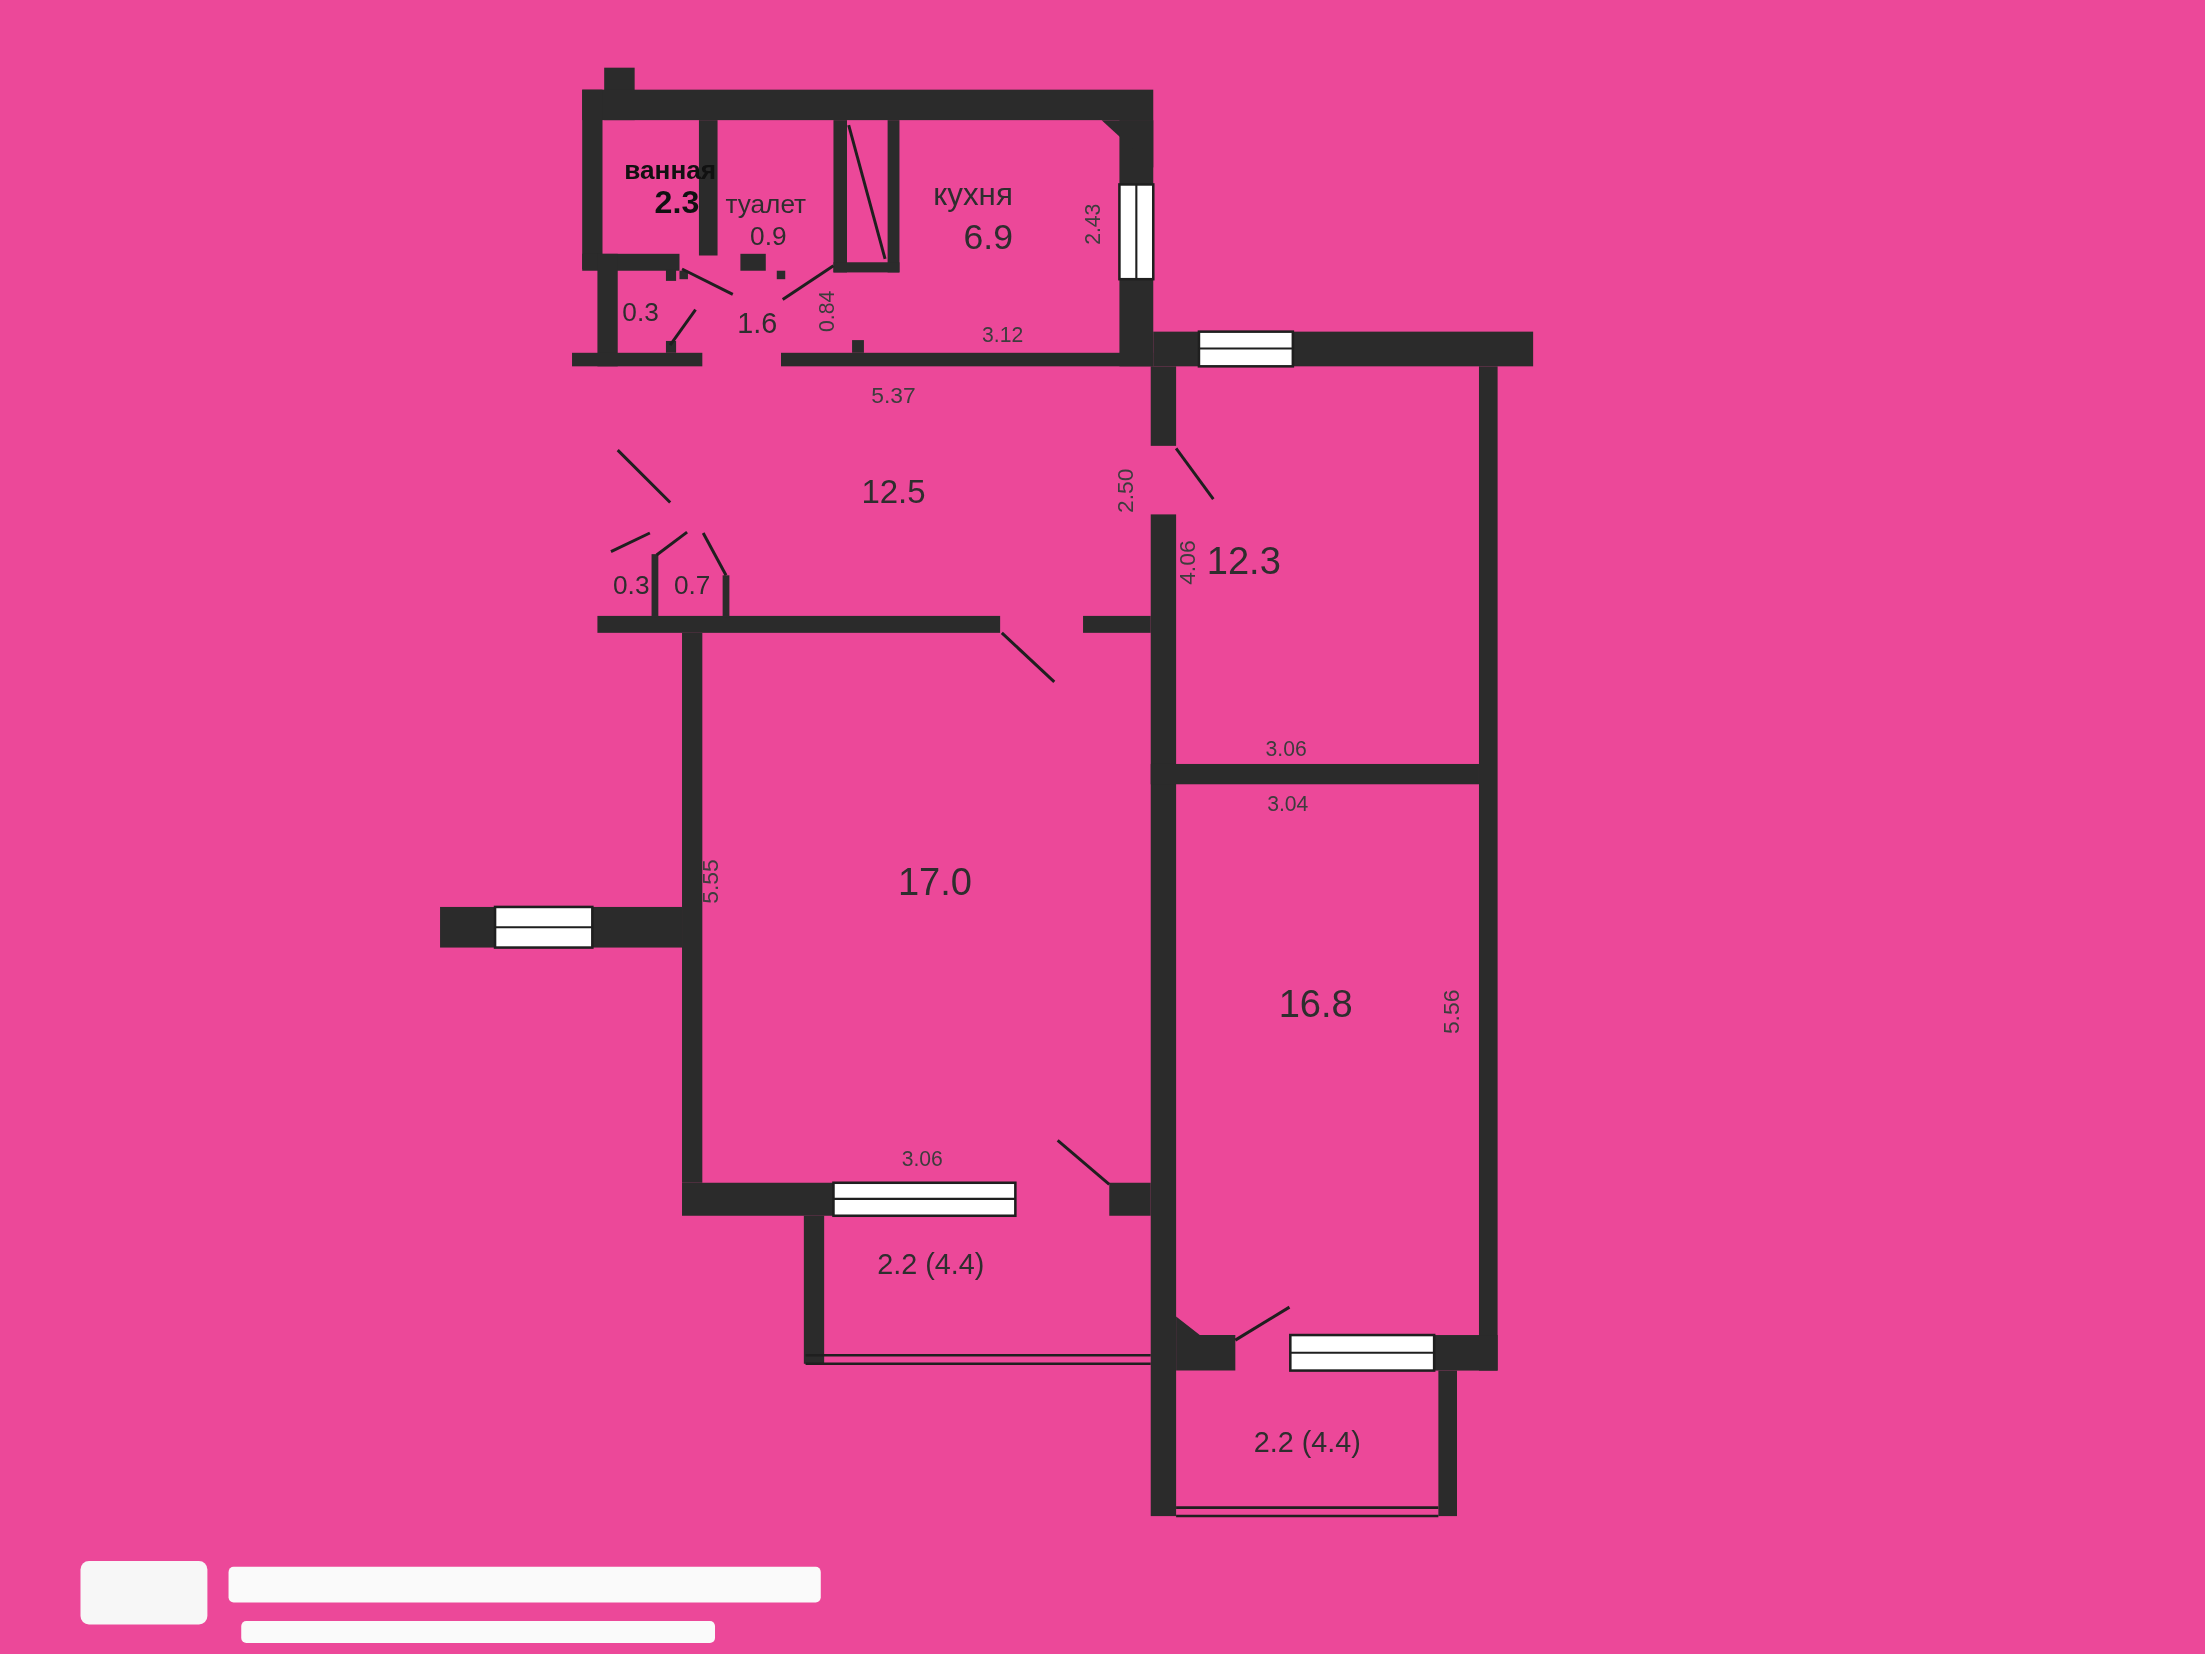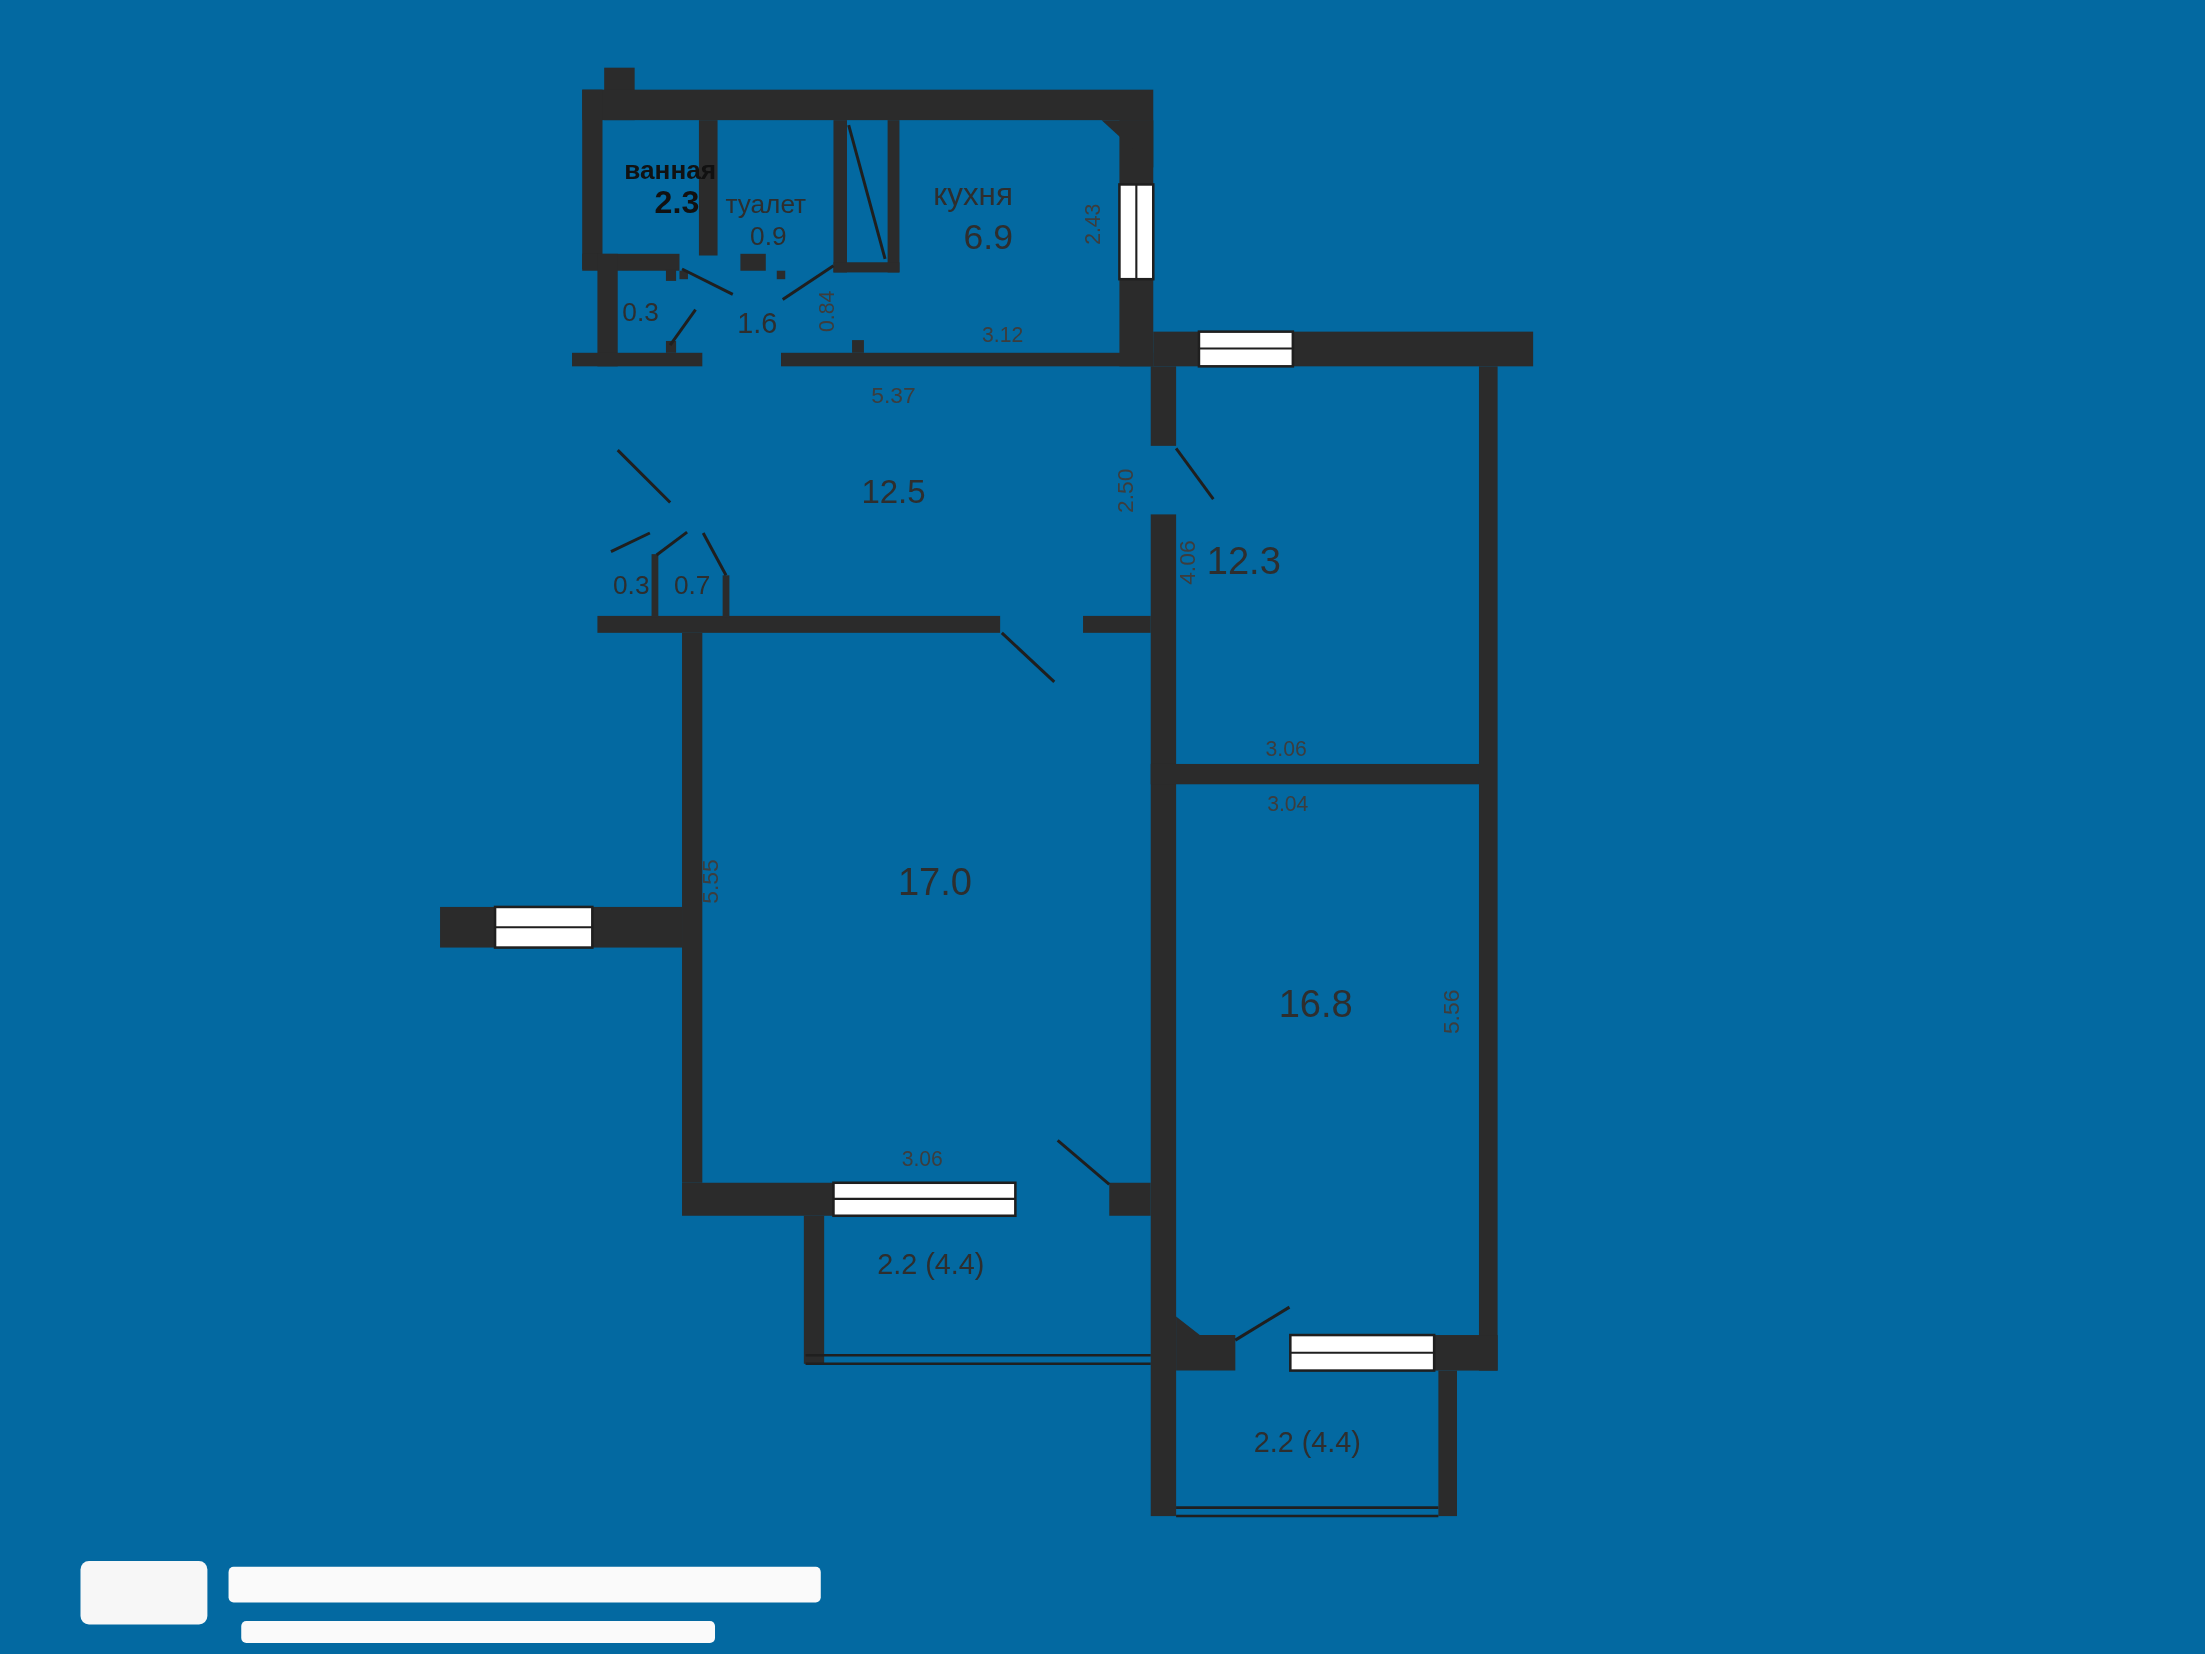--- a/index.html
+++ b/index.html
@@ -1,16 +1,16 @@
 <!DOCTYPE html>
 <html style="font-size:13.5px"><head>
 <meta charset="utf-8">
 <style>
   html,body{margin:0;padding:0;background:#ffffff;}
-  .canvas{position:relative;width:2205px;height:1654px;background:#0369a1;overflow:hidden;
+  .canvas{position:relative;width:2205px;height:1654px;background:#ec4899;overflow:hidden;
           font-family:"Liberation Sans", sans-serif;}
   svg{position:absolute;left:0;top:0;}
   .w{fill:#2b2b2b;}
   .win{fill:#ffffff;stroke:#1f1f1f;stroke-width:3;}
   .winline{stroke:#1f1f1f;stroke-width:2.5;}
   .swing{stroke:#1f1f1f;stroke-width:3.5;fill:none;}
   .rail{stroke:#1f1f1f;stroke-width:3;}
   .rname{fill:#2e2e2e;font-size:31px;}
   .rname-bold{fill:#111111;font-size:31px;font-weight:bold;}
   .area{fill:#2e2e2e;font-size:42px;}

